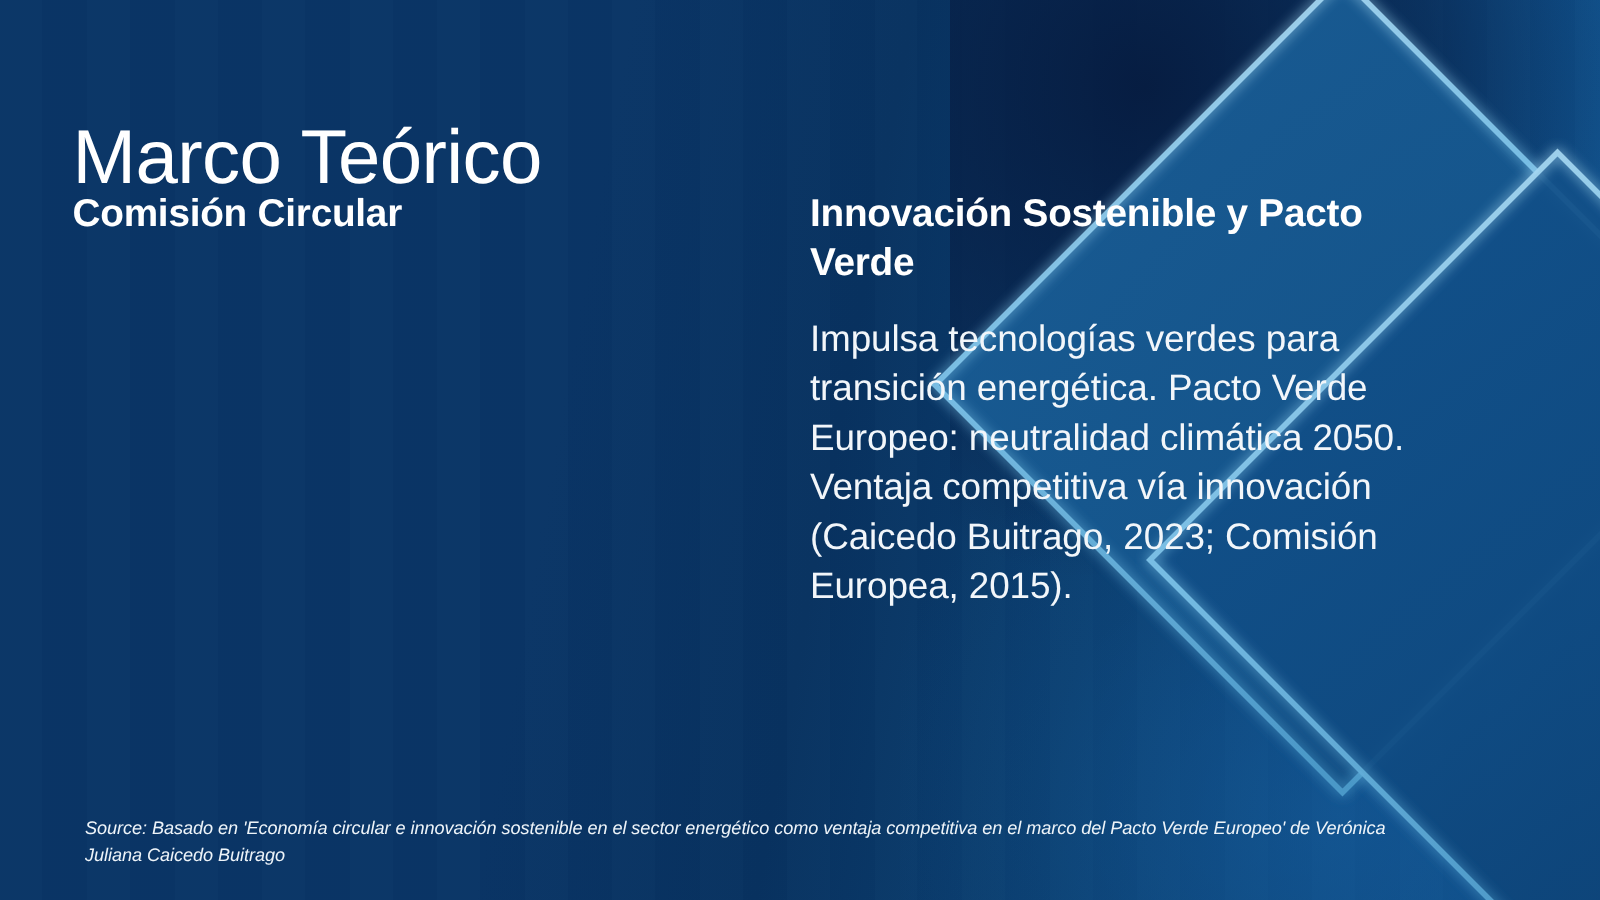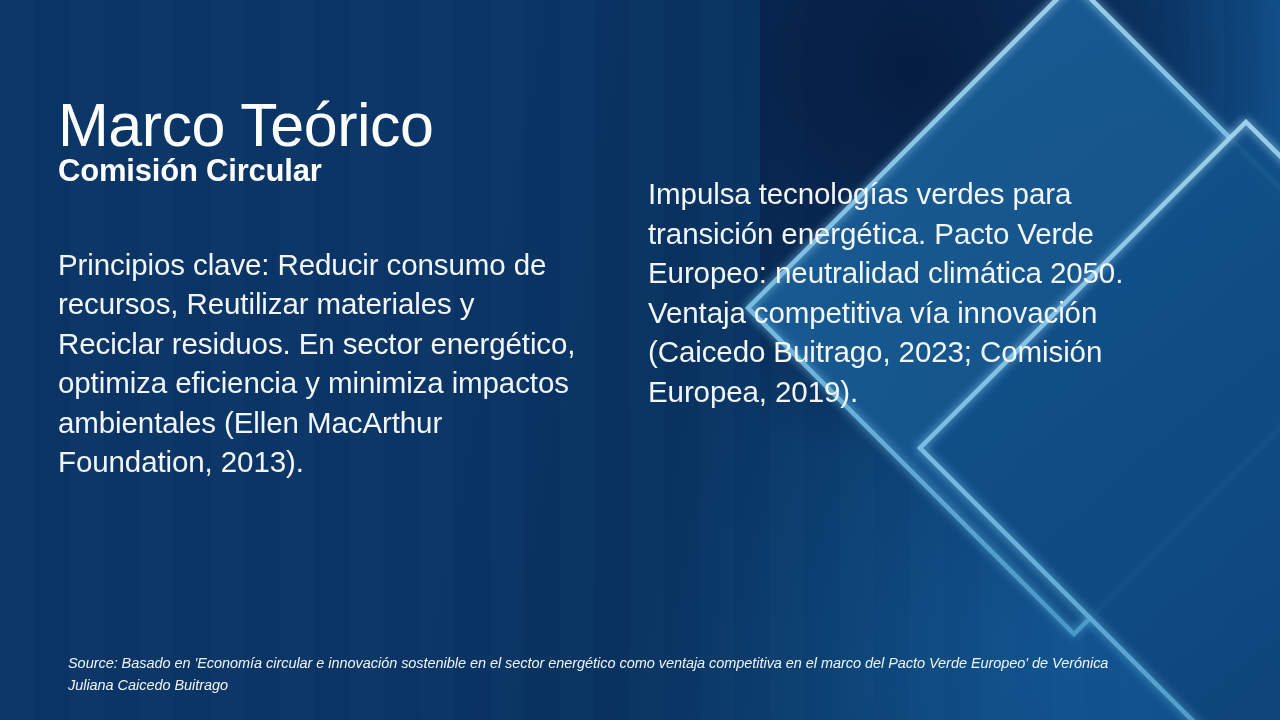--- a/index.html
+++ b/index.html
@@ -175,23 +175,23 @@
       </g>
     </svg>
   </div>
 
   <div class="content">
 
     <h1 class="slide-title">Marco Teórico</h1>
 
     <div class="col col-left">
       <h2 class="col-heading">Comisión Circular</h2>
-      <p class="col-body">Principios clave: Reducir consumo de recursos, Reutilizar materiales y Reciclar residuos. En sector energético, optimiza eficiencia y minimiza impactos ambientales (Ellen MacArthur Foundation, 2013).</p>
     </div>
 
     <div class="col col-right">
-      <p class="col-body">Impulsa tecnologías verdes para transición energética. Pacto Verde Europeo: neutralidad climática 2050. Ventaja competitiva vía innovación (Caicedo Buitrago, 2023; Comisión Europea, 2019).</p>
+      <h2 class="col-heading">Innovación Sostenible y Pacto Verde</h2>
+      <p class="col-body">Impulsa tecnologías verdes para transición energética. Pacto Verde Europeo: neutralidad climática 2050. Ventaja competitiva vía innovación (Caicedo Buitrago, 2023; Comisión Europea, 2015).</p>
     </div>
 
     <div class="source-note">Source: Basado en 'Economía circular e innovación sostenible en el sector energético como ventaja competitiva en el marco del Pacto Verde Europeo' de Verónica Juliana Caicedo Buitrago</div>
 
   </div>
 </div>
 
 </body></html>

